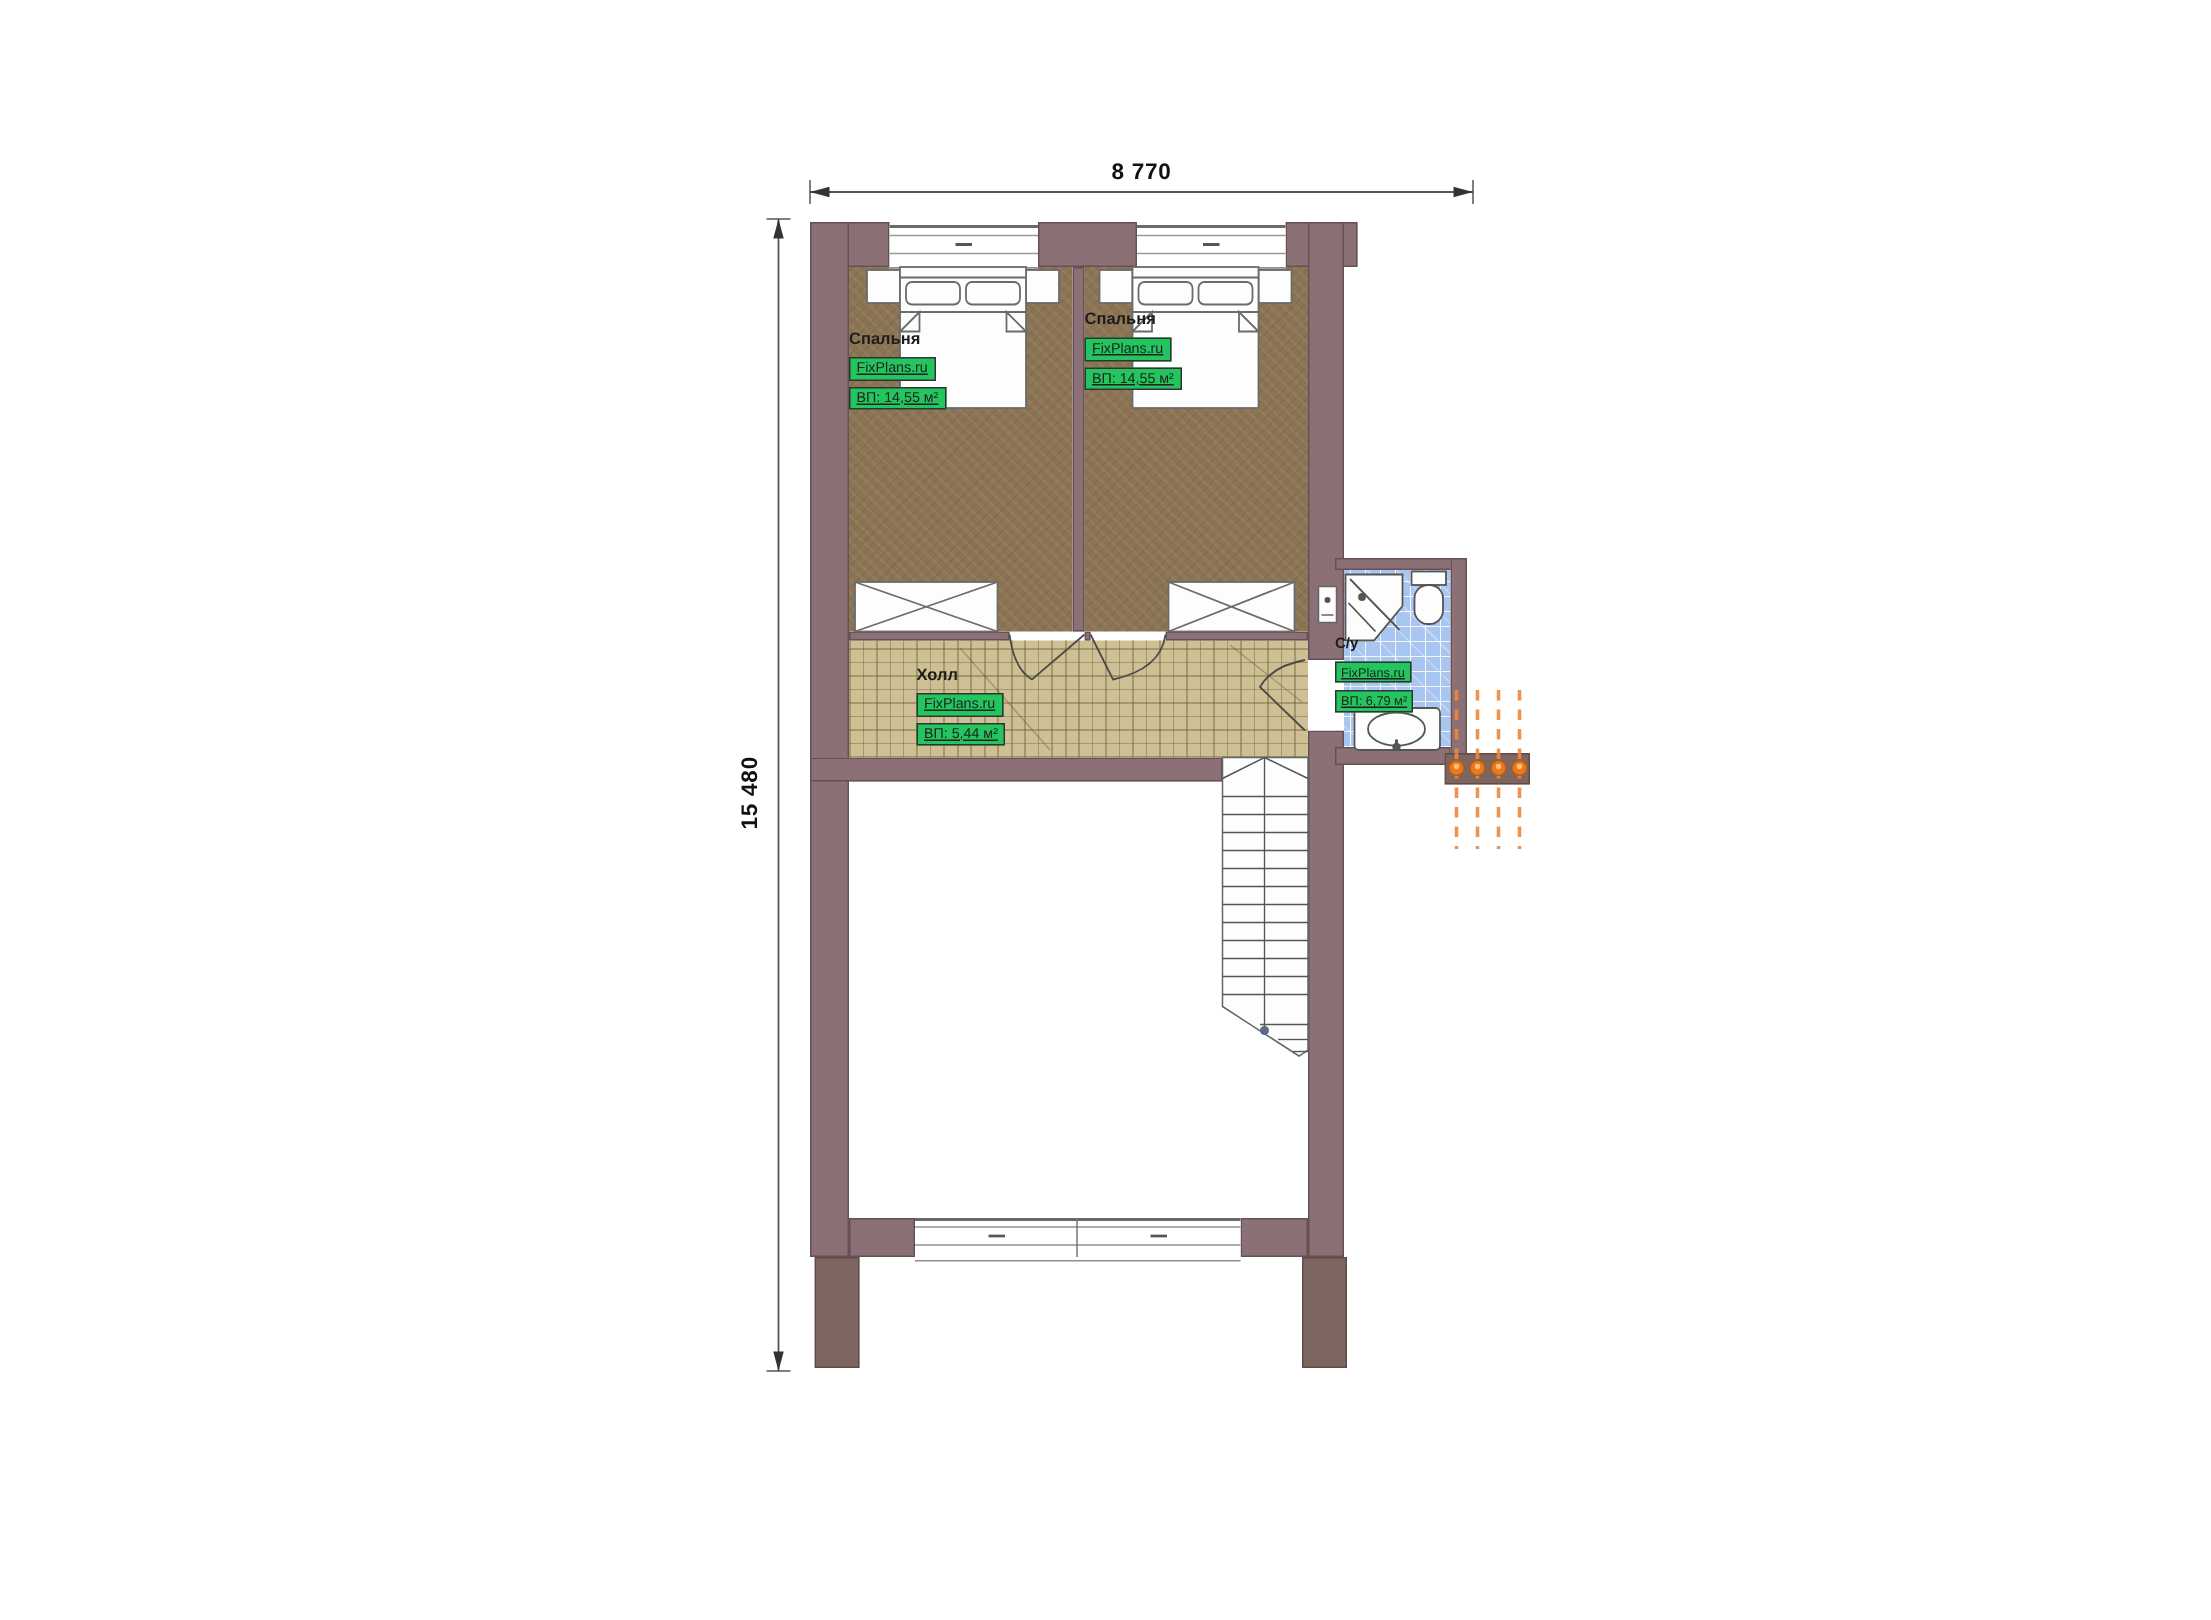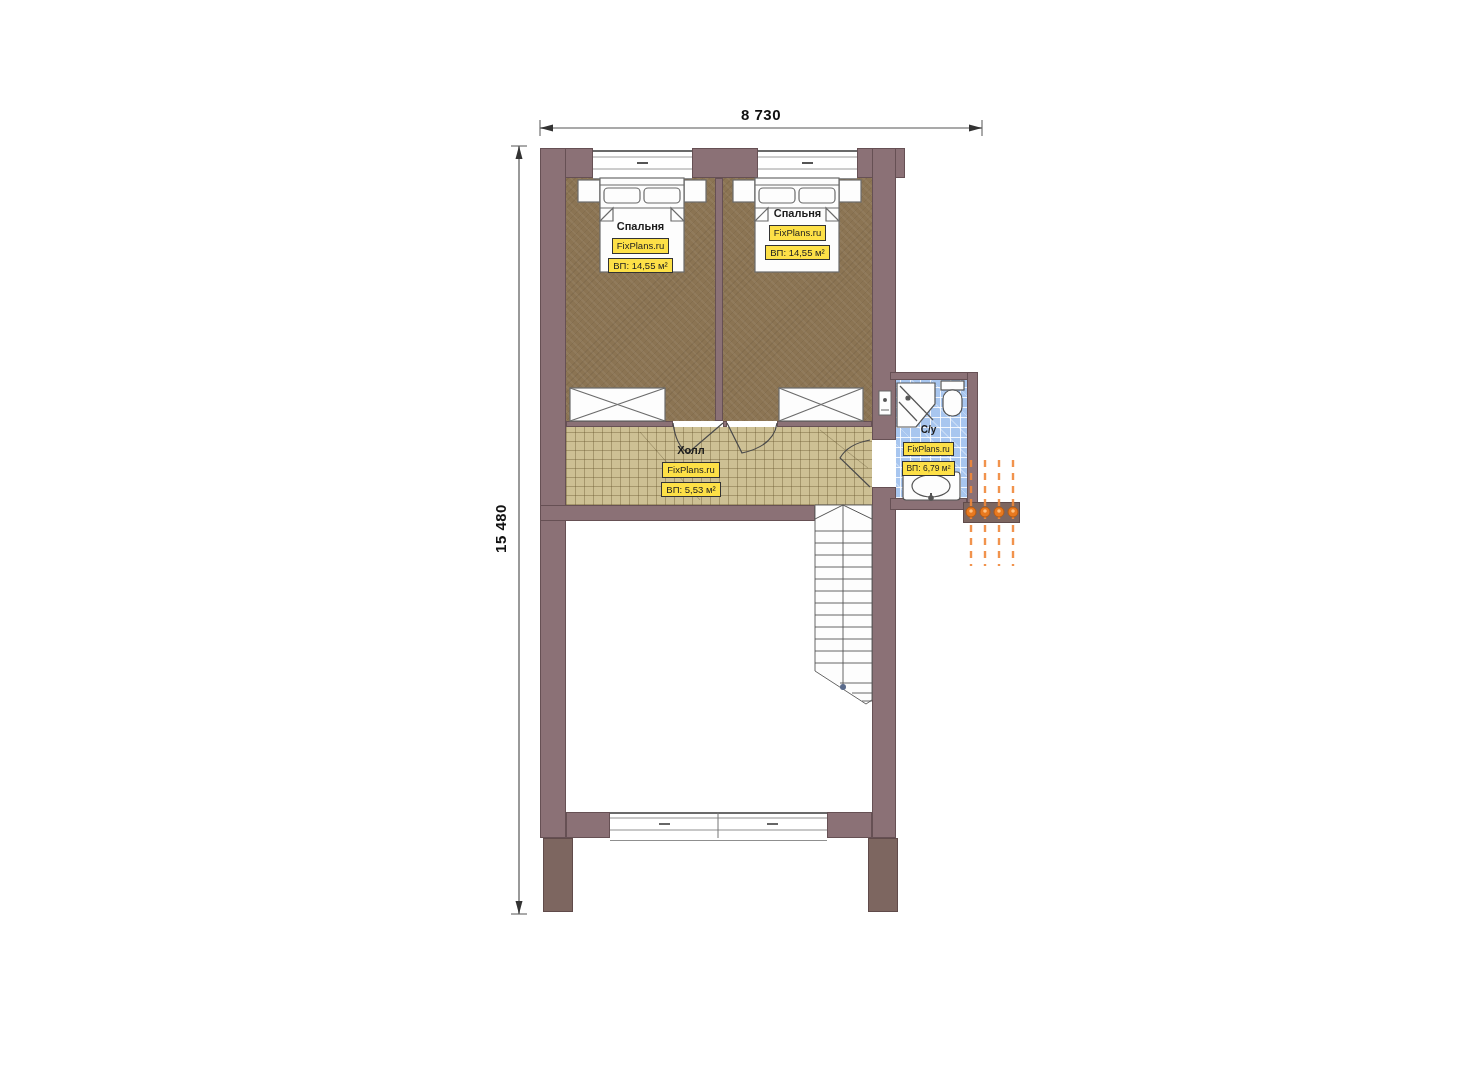--- a/index.html
+++ b/index.html
@@ -30,24 +30,24 @@
       repeating-linear-gradient(90deg, rgba(255,255,255,.85) 0 1px, transparent 1px 10px),
       repeating-linear-gradient(0deg, rgba(255,255,255,.85) 0 1px, transparent 1px 10px),
       repeating-linear-gradient(45deg, rgba(255,255,255,.30) 0 1px, transparent 1px 14px);
   }
   
   .win{position:absolute;background:#fff;border-top:2px solid #6a6a6a;border-bottom:1px solid #8f8f8f;z-index:3;}
   .gap{position:absolute;background:#fff;z-index:3;}
   
   svg.overlay{position:absolute;left:0;top:0;z-index:4;pointer-events:none;}
   
-  .room-label{position:absolute;text-align:center;z-index:5;line-height:1.15;}
+  .room-label{position:absolute;z-index:5;line-height:1.15;}
   .room-name{font-weight:bold;font-size:11px;color:#1c1c1c;margin-bottom:2px;}
   .tag-row{margin-top:1px;}
-  .tag{display:inline-block;background:#fde047;border:1px solid #333;font-size:9.5px;color:#222;padding:1px 4px;line-height:1.25;}
+  .tag{display:inline-block;background:#22c55e;border:1px solid #333;font-size:9.5px;color:#222;padding:1px 4px;line-height:1.25;text-decoration:underline;}
   .bath .room-name{font-size:10px;}
   .bath .tag{font-size:8.5px;padding:1px 3px;}
   .dim-label{position:absolute;font-weight:bold;font-size:15px;color:#111;text-align:center;z-index:5;letter-spacing:.5px;}
 </style>
 </head>
 <body>
 
 <div class="canvas">
 
   <div class="floor floor-carpet" style="left:566px;top:178px;width:149px;height:243px;"></div>
@@ -230,40 +230,40 @@
       </g>
       <g fill="#ffc080" stroke="none">
         <circle cx="971" cy="511" r="1.8"></circle>
           <circle cx="985" cy="511" r="1.8"></circle>
         <circle cx="999" cy="511" r="1.8"></circle>
           <circle cx="1013" cy="511" r="1.8"></circle>
       </g>
     </g>
   </svg>
 
-  <div class="dim-label" style="left:540px;top:106px;width:442px;">8 730</div>
+  <div class="dim-label" style="left:540px;top:106px;width:442px;">8 770</div>
 
   <div class="dim-label" style="left:440px;top:520px;width:120px;transform:rotate(-90deg);">15 480</div>
 
   <div class="room-label" style="left:566px;top:220px;width:149px;">
     <div class="room-name">Спальня</div>
     <div class="tag-row"><span class="tag">FixPlans.ru</span></div>
     <div class="tag-row"><span class="tag">ВП: 14,55 м²</span></div>
   </div>
 
   <div class="room-label" style="left:723px;top:207px;width:149px;">
     <div class="room-name">Спальня</div>
     <div class="tag-row"><span class="tag">FixPlans.ru</span></div>
     <div class="tag-row"><span class="tag">ВП: 14,55 м²</span></div>
   </div>
 
   <div class="room-label" style="left:611px;top:444px;width:160px;">
     <div class="room-name">Холл</div>
     <div class="tag-row"><span class="tag">FixPlans.ru</span></div>
-    <div class="tag-row"><span class="tag">ВП: 5,53 м²</span></div>
+    <div class="tag-row"><span class="tag">ВП: 5,44 м²</span></div>
   </div>
 
   <div class="room-label bath" style="left:890px;top:424px;width:77px;">
     <div class="room-name">С/у</div>
     <div class="tag-row"><span class="tag">FixPlans.ru</span></div>
     <div class="tag-row"><span class="tag">ВП: 6,79 м²</span></div>
   </div>
 
 </div>
 

